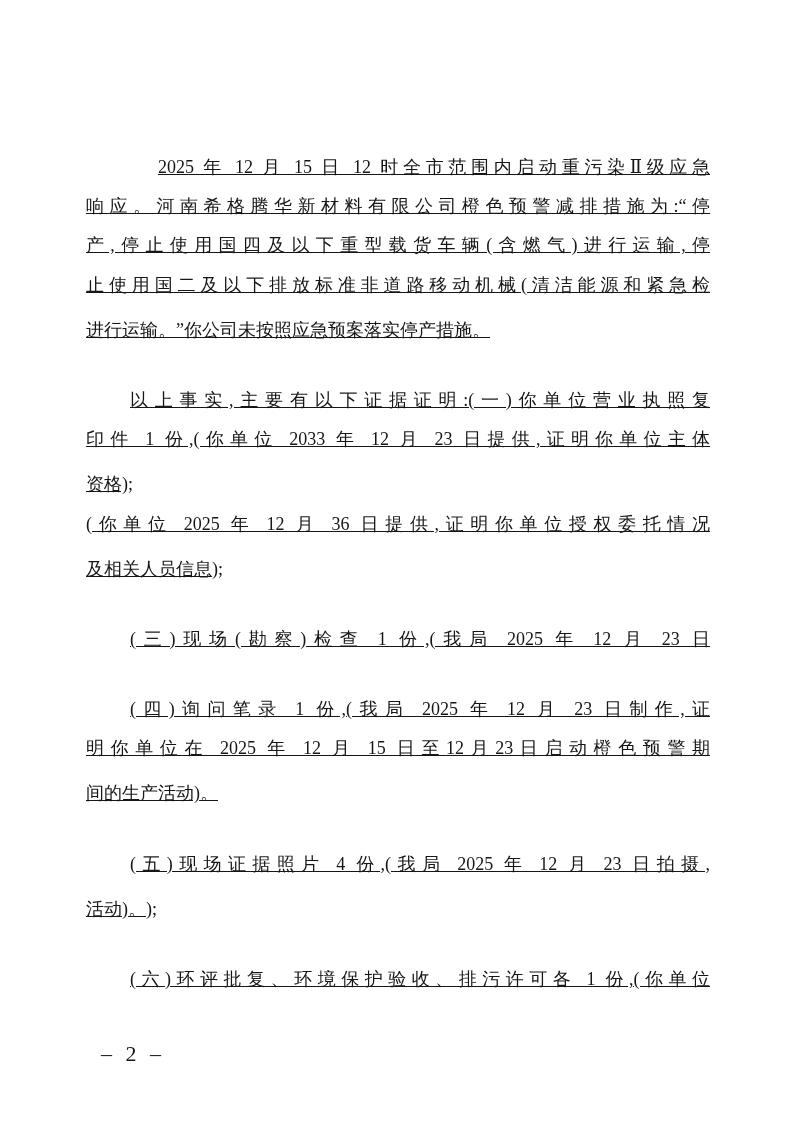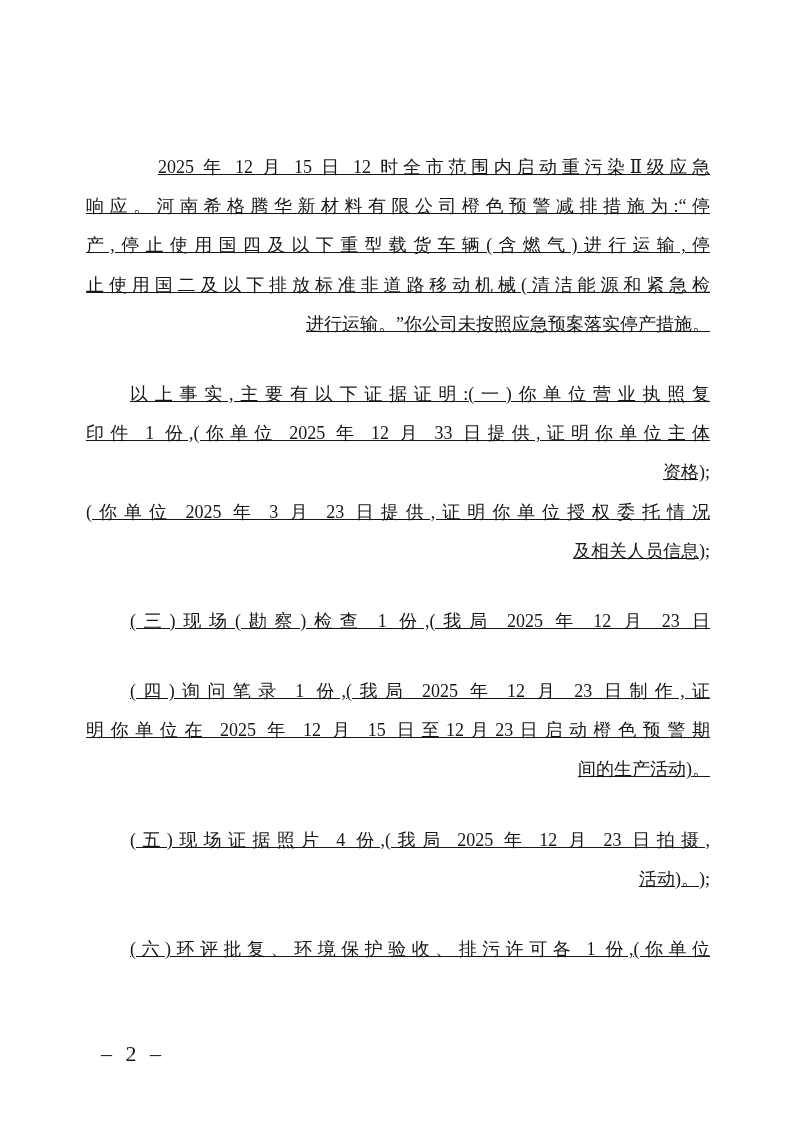--- a/index.html
+++ b/index.html
@@ -32,22 +32,23 @@
     text-align-last: justify;
     letter-spacing: 0;
     text-decoration: underline;
   }
   
   .ln.first { text-indent: 44px; margin-top: 31px; }
   
   .ln.first-wide { text-indent: 72px; }
   
   .ln.end {
-    text-align: right;
+    text-align: left;
     text-align-last: auto;
+    margin-top: 6px;
   }
   .page-number {
     position: absolute;
     left: 101px;
     top: 1041px;
     font-size: 22px;
     line-height: 26px;
     letter-spacing: 4px;
     color: #161616;
   }
@@ -56,23 +57,23 @@
 <body>
 
 <div class="page">
   <div class="text-body">
     <div class="ln first-wide">2025 年 12 月 15 日 12 时全市范围内启动重污染Ⅱ级应急</div>
     <div class="ln">响应。河南希格腾华新材料有限公司橙色预警减排措施为:“停</div>
     <div class="ln">产,停止使用国四及以下重型载货车辆(含燃气)进行运输,停</div>
     <div class="ln">止使用国二及以下排放标准非道路移动机械(清洁能源和紧急检</div>
     <div class="ln end">进行运输。”你公司未按照应急预案落实停产措施。</div>
     <div class="ln first">以上事实,主要有以下证据证明:(一)你单位营业执照复</div>
-    <div class="ln">印件 1 份,(你单位 2025 年 12 月 33 日提供,证明你单位主体</div>
+    <div class="ln">印件 1 份,(你单位 2033 年 12 月 23 日提供,证明你单位主体</div>
     <div class="ln end">资格);</div>
-    <div class="ln">(你单位 2025 年 3 月 23 日提供,证明你单位授权委托情况</div>
+    <div class="ln">(你单位 2025 年 12 月 36 日提供,证明你单位授权委托情况</div>
     <div class="ln end">及相关人员信息);</div>
     <div class="ln first">(三)现场(勘察)检查 1 份,(我局 2025 年 12 月 23 日</div>
     <div class="ln first">(四)询问笔录 1 份,(我局 2025 年 12 月 23 日制作,证</div>
     <div class="ln">明你单位在 2025 年 12 月 15 日至12月23日启动橙色预警期</div>
     <div class="ln end">间的生产活动)。</div>
     <div class="ln first">(五)现场证据照片 4 份,(我局 2025 年 12 月 23 日拍摄,</div>
     <div class="ln end">活动)。);</div>
     <div class="ln first">(六)环评批复、环境保护验收、排污许可各 1 份,(你单位</div>
   </div>
 

